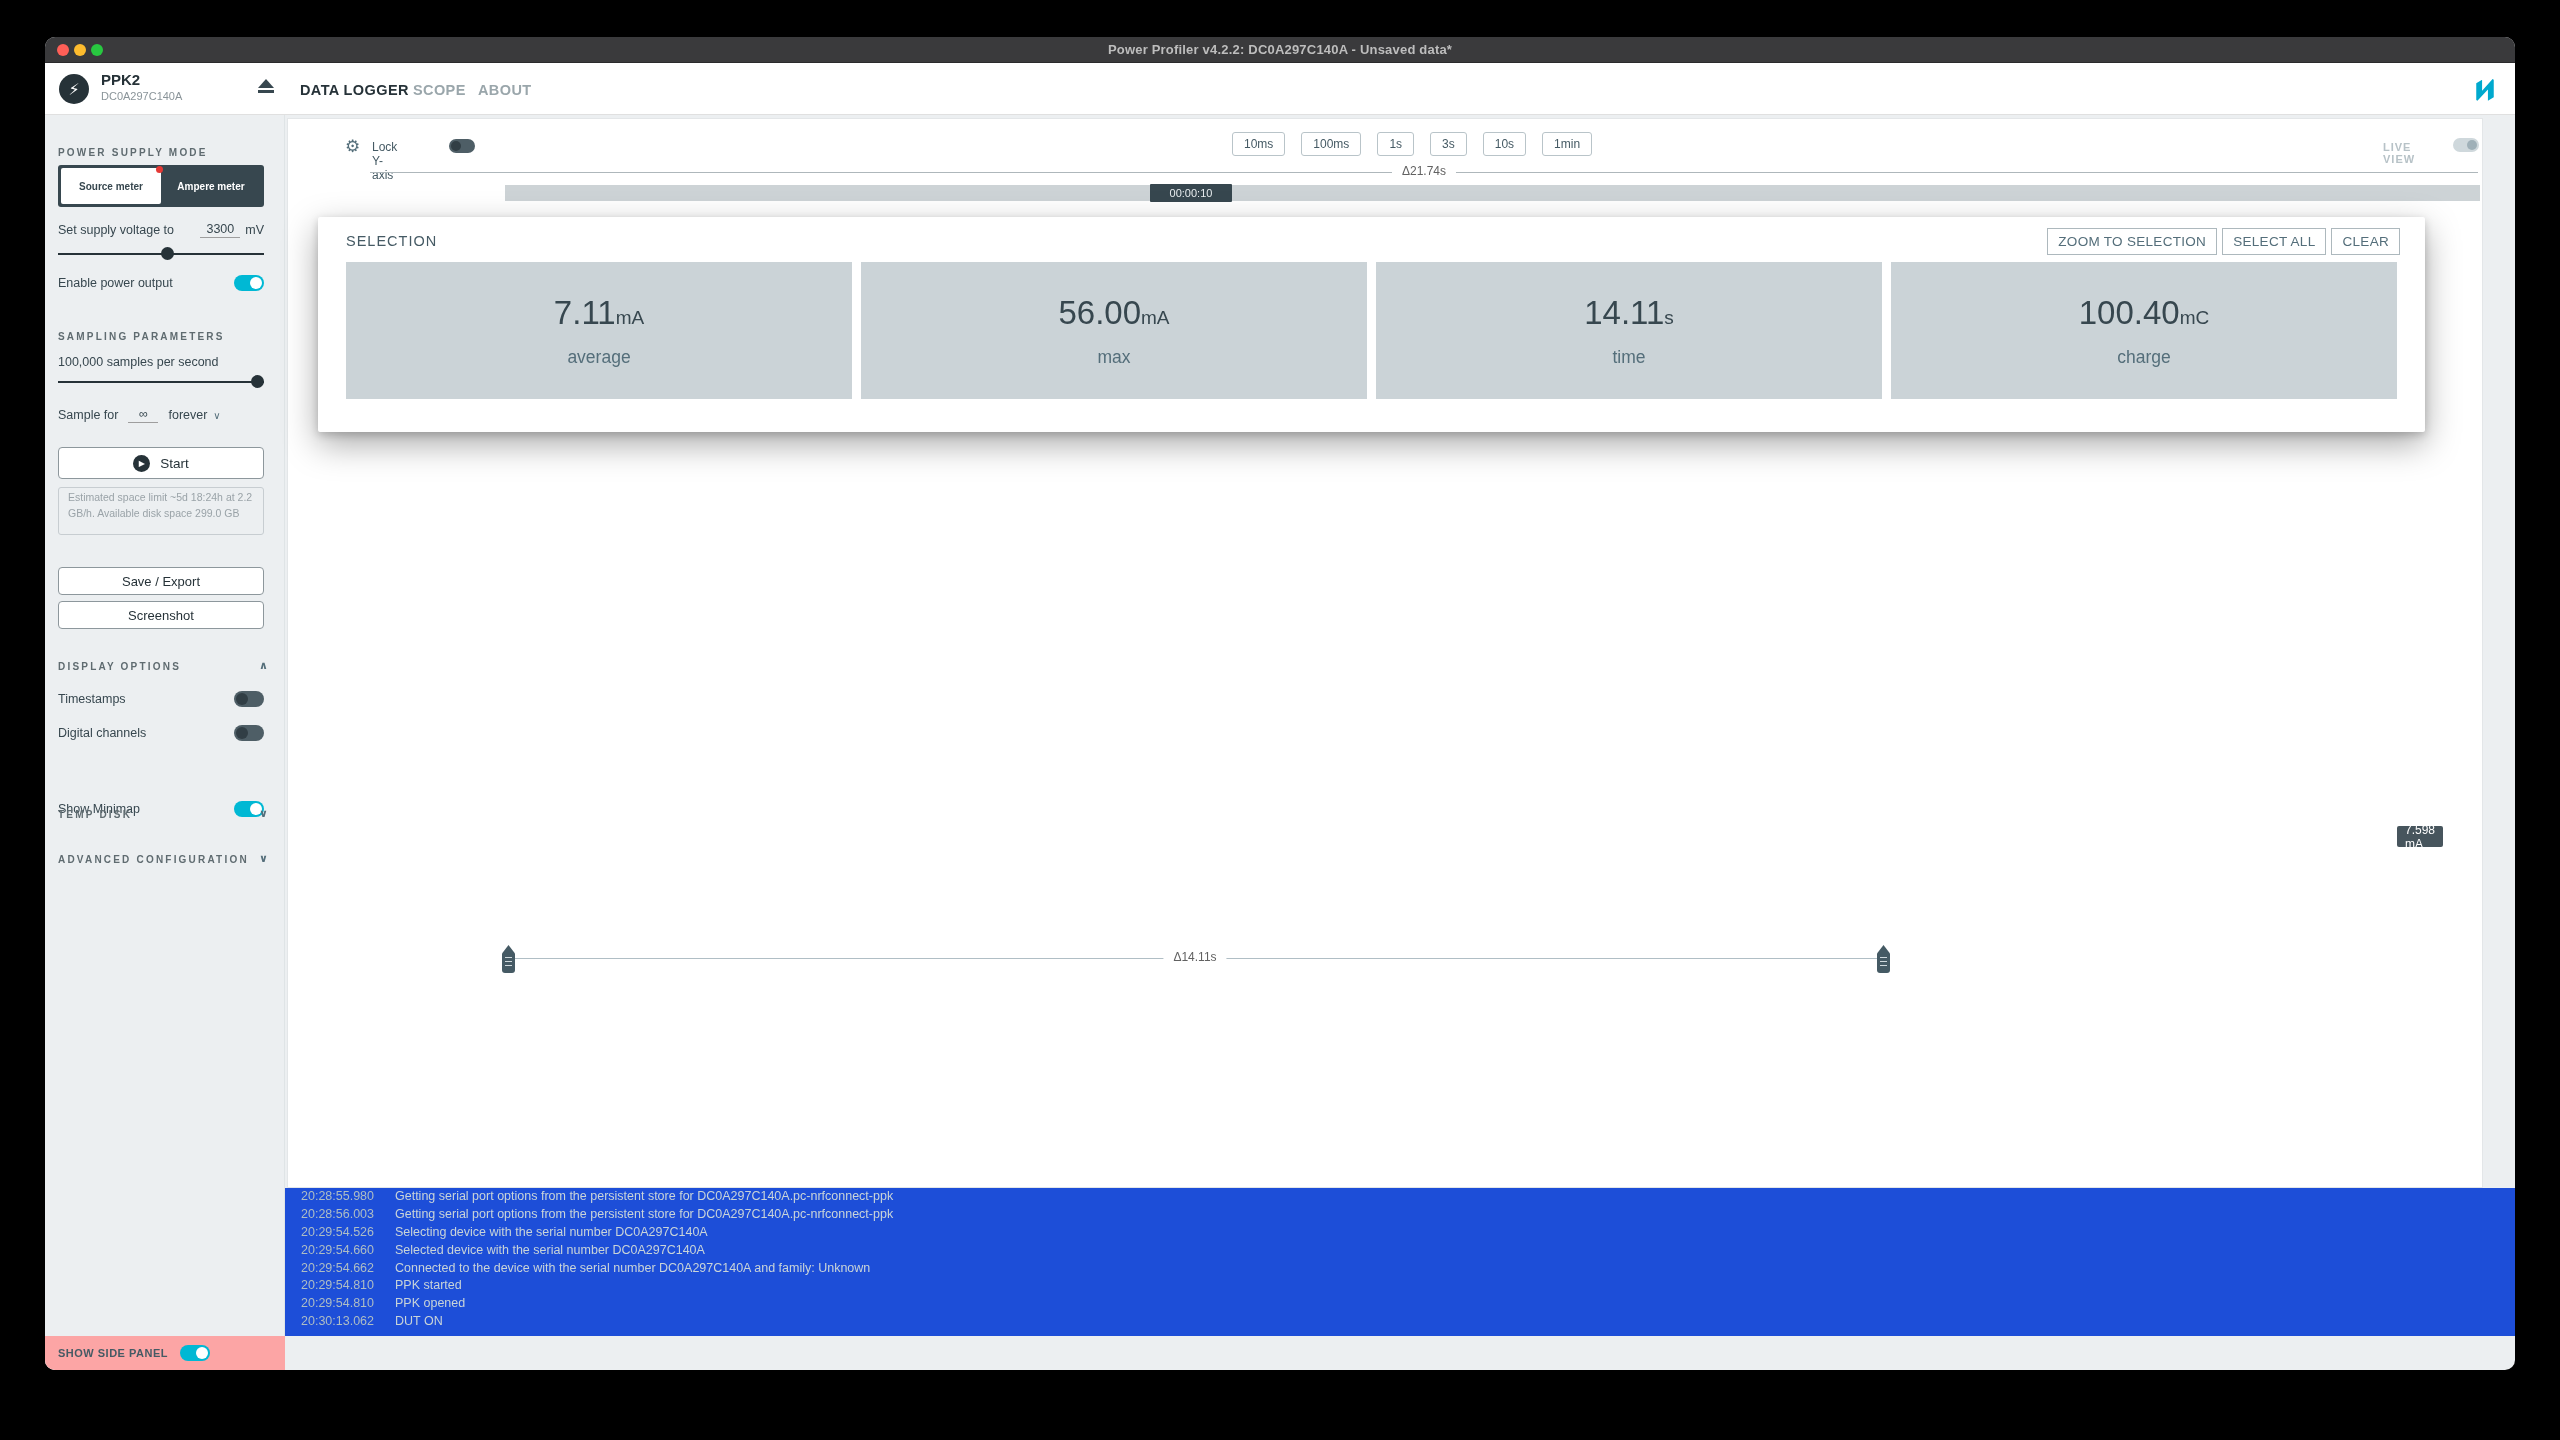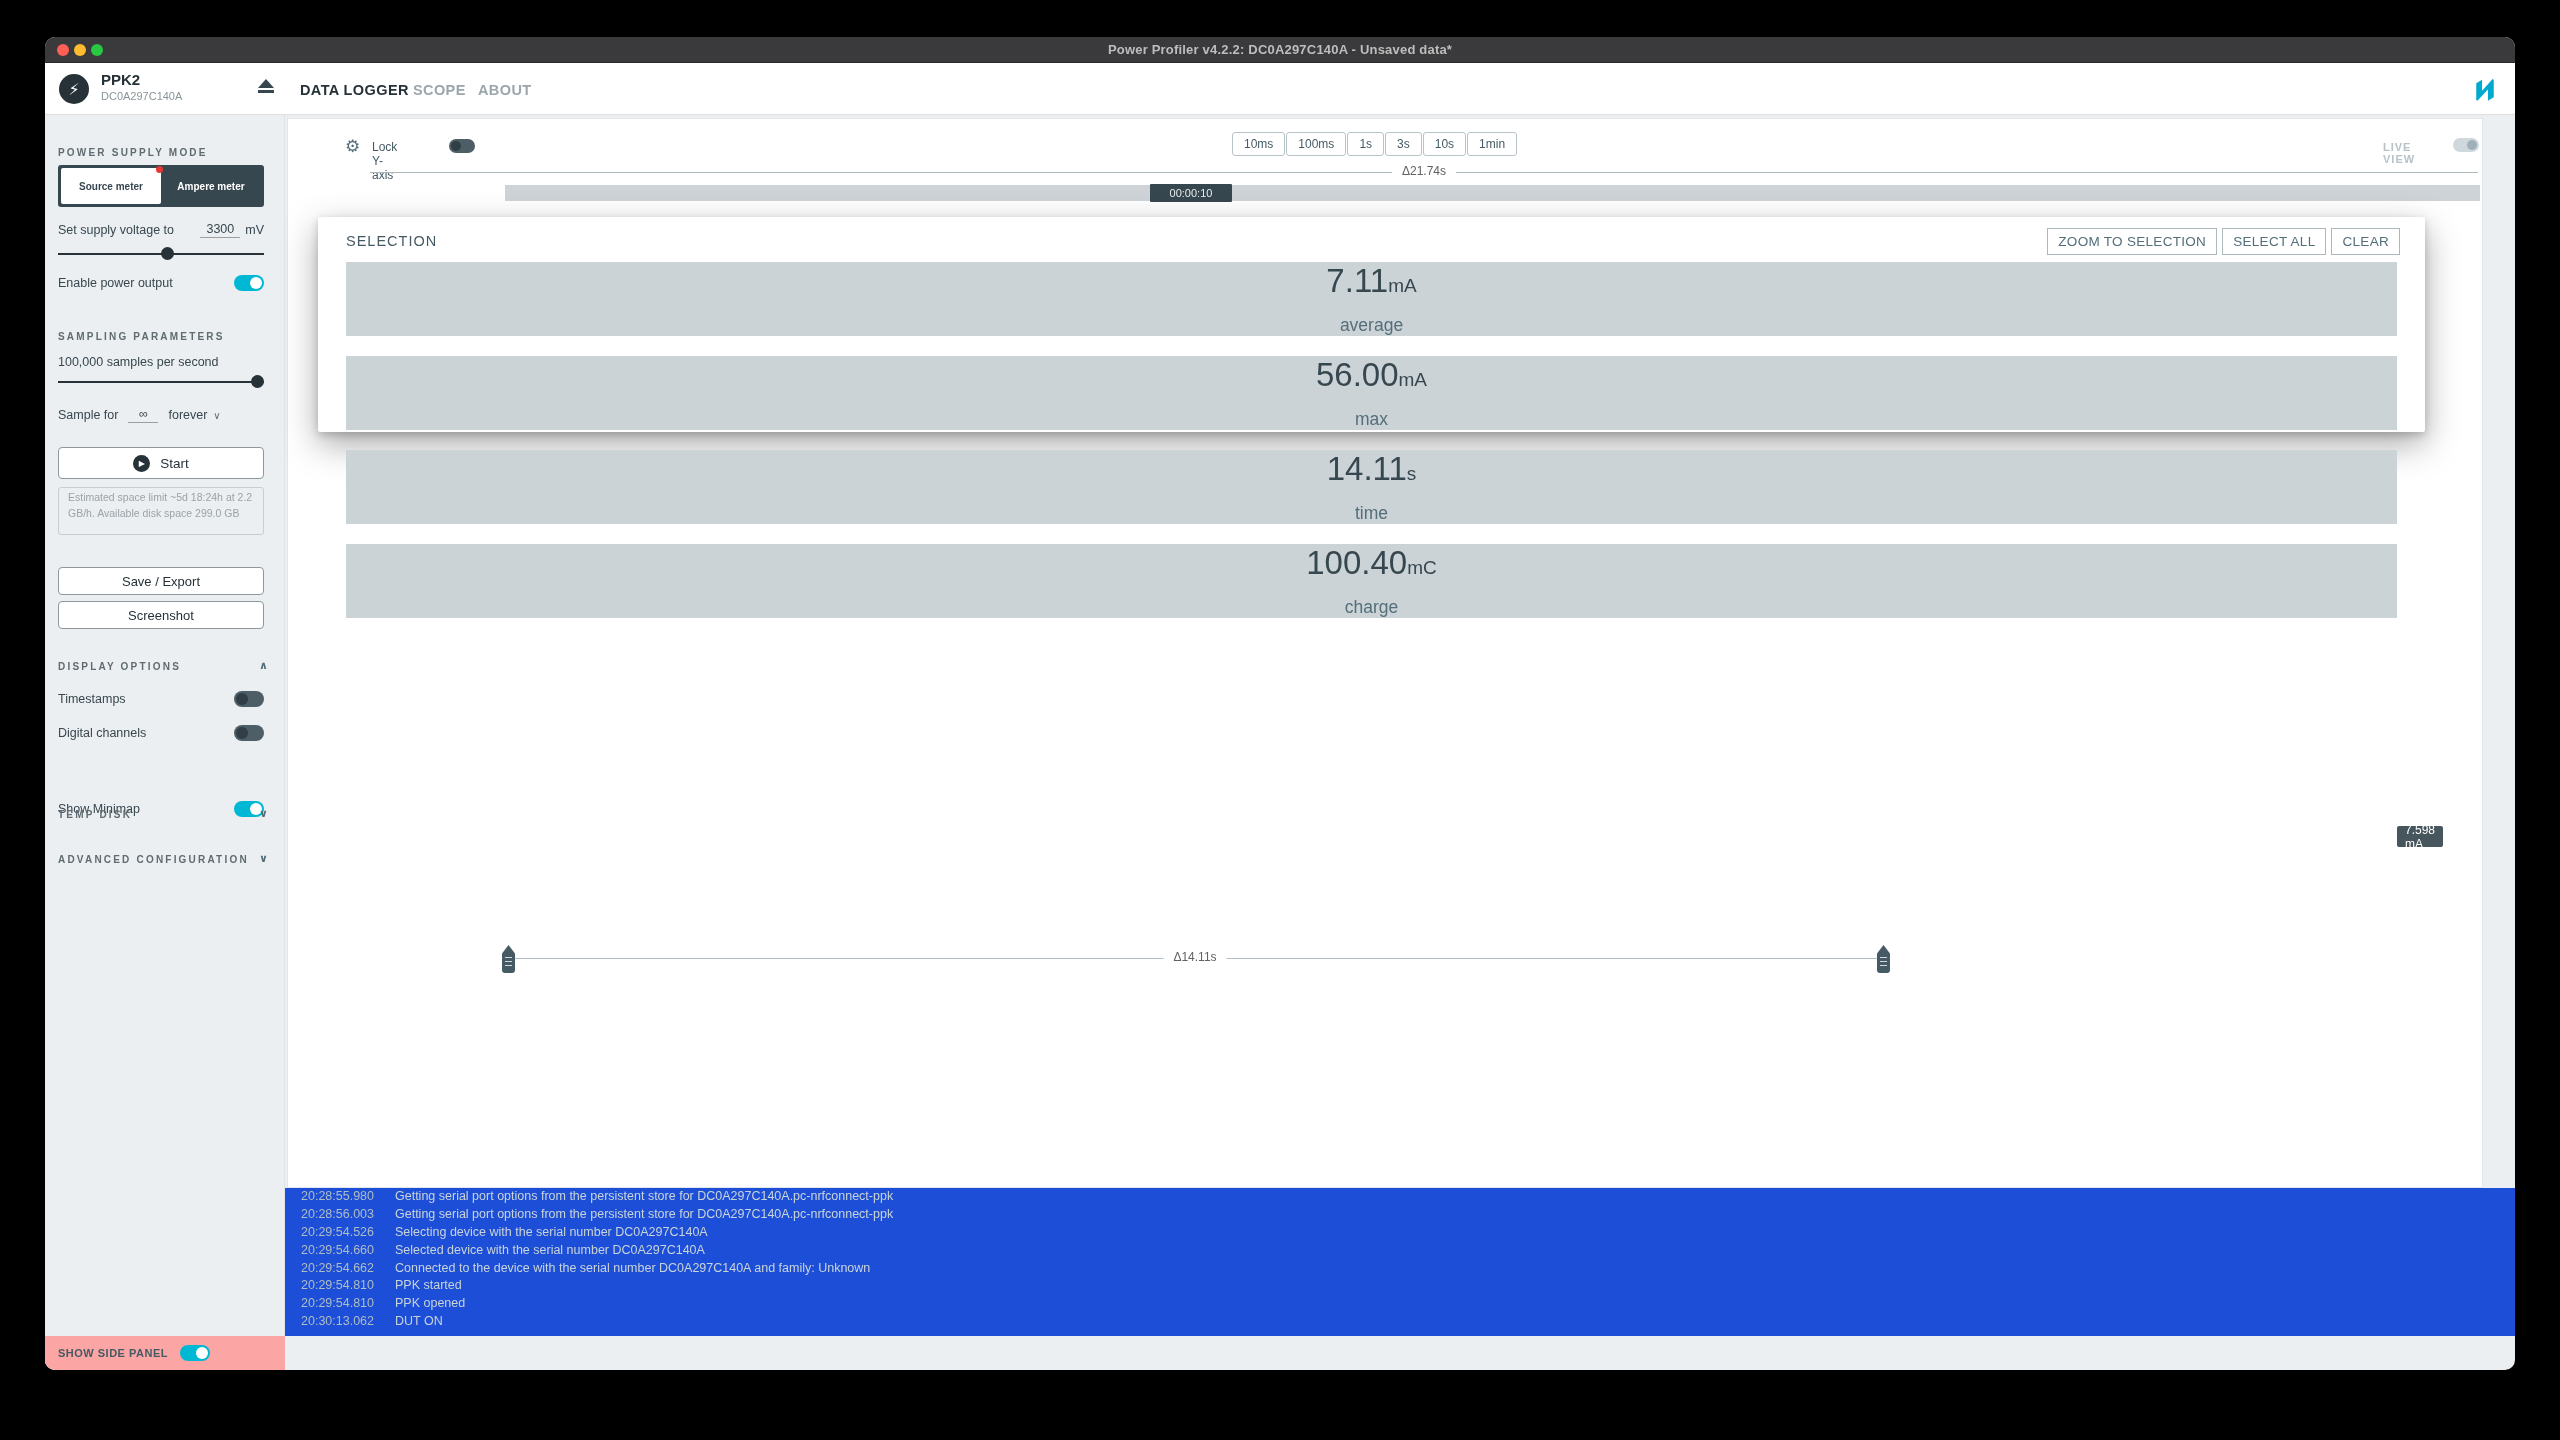--- a/index.html
+++ b/index.html
@@ -49,21 +49,21 @@
   .tgl.off{background:#4E5E66;}.tgl.off .kn{left:2px;background:#313E45;}
   .tgl.dis{background:#CFD8DC;}.tgl.dis .kn{right:2px;background:#9FB0B8;}
   .tgl.sm{width:26px;height:14px;}.tgl.sm .kn{width:10px;height:10px;}
   
   #main-bg{position:absolute;left:240px;top:78px;right:0;height:1073px;background:#ECEFF1;}
   #chart-card{position:absolute;left:242px;top:81px;width:2196px;height:1070px;background:#fff;border:1px solid #E3E6E8;z-index:1;}
   .stage{position:absolute;left:0;top:0;}
   #gear{position:absolute;left:300px;top:99px;font-size:17px;color:#546E7A;z-index:2;}
   #lock-label{position:absolute;left:327px;top:103px;font-size:12px;color:#455A64;z-index:2;}
   #lock-toggle{position:absolute;left:404px;top:102px;z-index:2;}
-  #range-buttons{position:absolute;left:1187px;top:95px;display:flex;gap:1px;z-index:2;}
+  #range-buttons{position:absolute;left:1187px;top:95px;display:flex;gap:16px;z-index:2;}
   .rbtn{border:1px solid #B9C4C9;border-radius:3px;background:#fff;color:#455A64;font-size:12px;padding:4px 11px;min-width:34px;text-align:center;}
   #live-label{position:absolute;left:2338px;top:104px;font-size:11px;letter-spacing:1px;color:#B7C2C7;font-weight:bold;z-index:2;}
   #live-toggle{position:absolute;left:2408px;top:101px;z-index:2;}
   #delta-top{position:absolute;left:325px;top:135px;width:2108px;border-top:1px solid #AEB7BB;z-index:2;}
   #delta-top .dlab{position:absolute;left:50%;top:-9px;transform:translateX(-50%);background:#fff;padding:0 10px;font-size:12px;color:#616161;}
   #y-ticks span{position:absolute;right:0;width:70px;text-align:right;font-size:12.5px;color:#546E7A;}
   #plot{position:absolute;left:327px;top:147px;width:2108px;height:762px;border-left:1px solid #B9C2C6;}
   .hgrid{position:absolute;left:0;width:100%;height:1px;background:#E7EBED;}
   #top-band{position:absolute;left:460px;top:148px;width:1975px;height:16px;background:#CDD3D6;z-index:1;}
   #x-badge{position:absolute;left:1105px;top:147px;width:82px;height:18px;background:#37474F;color:#E8EDEF;font-size:11px;
@@ -99,21 +99,21 @@
   .sstat.gray{background:#CFD6DA;}
   .sv{font-size:20px;color:#37474F;}
   .sv .su{font-size:12px;}
   .sl{font-size:11.5px;color:#6A777D;margin-top:2px;}
   
   #overlay{position:absolute;left:273px;top:180px;width:2107px;height:215px;background:#fff;border-radius:2px;
     box-shadow:0 12px 34px rgba(0,0,0,.34),0 3px 8px rgba(0,0,0,.18);z-index:6;}
   #overlay .o-title{position:absolute;left:28px;top:16px;font-size:14.5px;letter-spacing:1px;color:#455A64;}
   #overlay-buttons{position:absolute;right:25px;top:11px;display:flex;gap:5px;}
   .obtn{border:1px solid #ADB8BD;background:#fff;color:#546E7A;font-size:13.5px;padding:5px 10px;letter-spacing:.3px;}
-  #overlay-stats{position:absolute;left:28px;top:45px;width:2051px;height:137px;display:flex;gap:20px;flex-direction:column;}
+  #overlay-stats{position:absolute;left:28px;top:45px;width:2051px;height:137px;display:flex;gap:9px;}
   .ostat{flex:1;background:#CBD3D7;display:flex;flex-direction:column;align-items:center;justify-content:center;}
   .ov{font-size:33px;color:#37474F;}
   .ov .su{font-size:19px;}
   .ol{font-size:17.5px;color:#546E7A;margin-top:15px;}
   
   #log-panel{position:absolute;left:240px;top:1151px;right:0;height:148px;background:#1d4ed8;padding-top:1px;overflow:hidden;}
   .log-row{height:17.9px;display:flex;font-size:12.5px;}
   .log-time{width:94px;margin-left:16px;color:#AEBDC3;}
   .log-msg{color:#C9D4D8;}
   #bottom-bar{position:absolute;left:240px;top:1299px;right:0;height:34px;background:#24313A;display:flex;align-items:center;}

